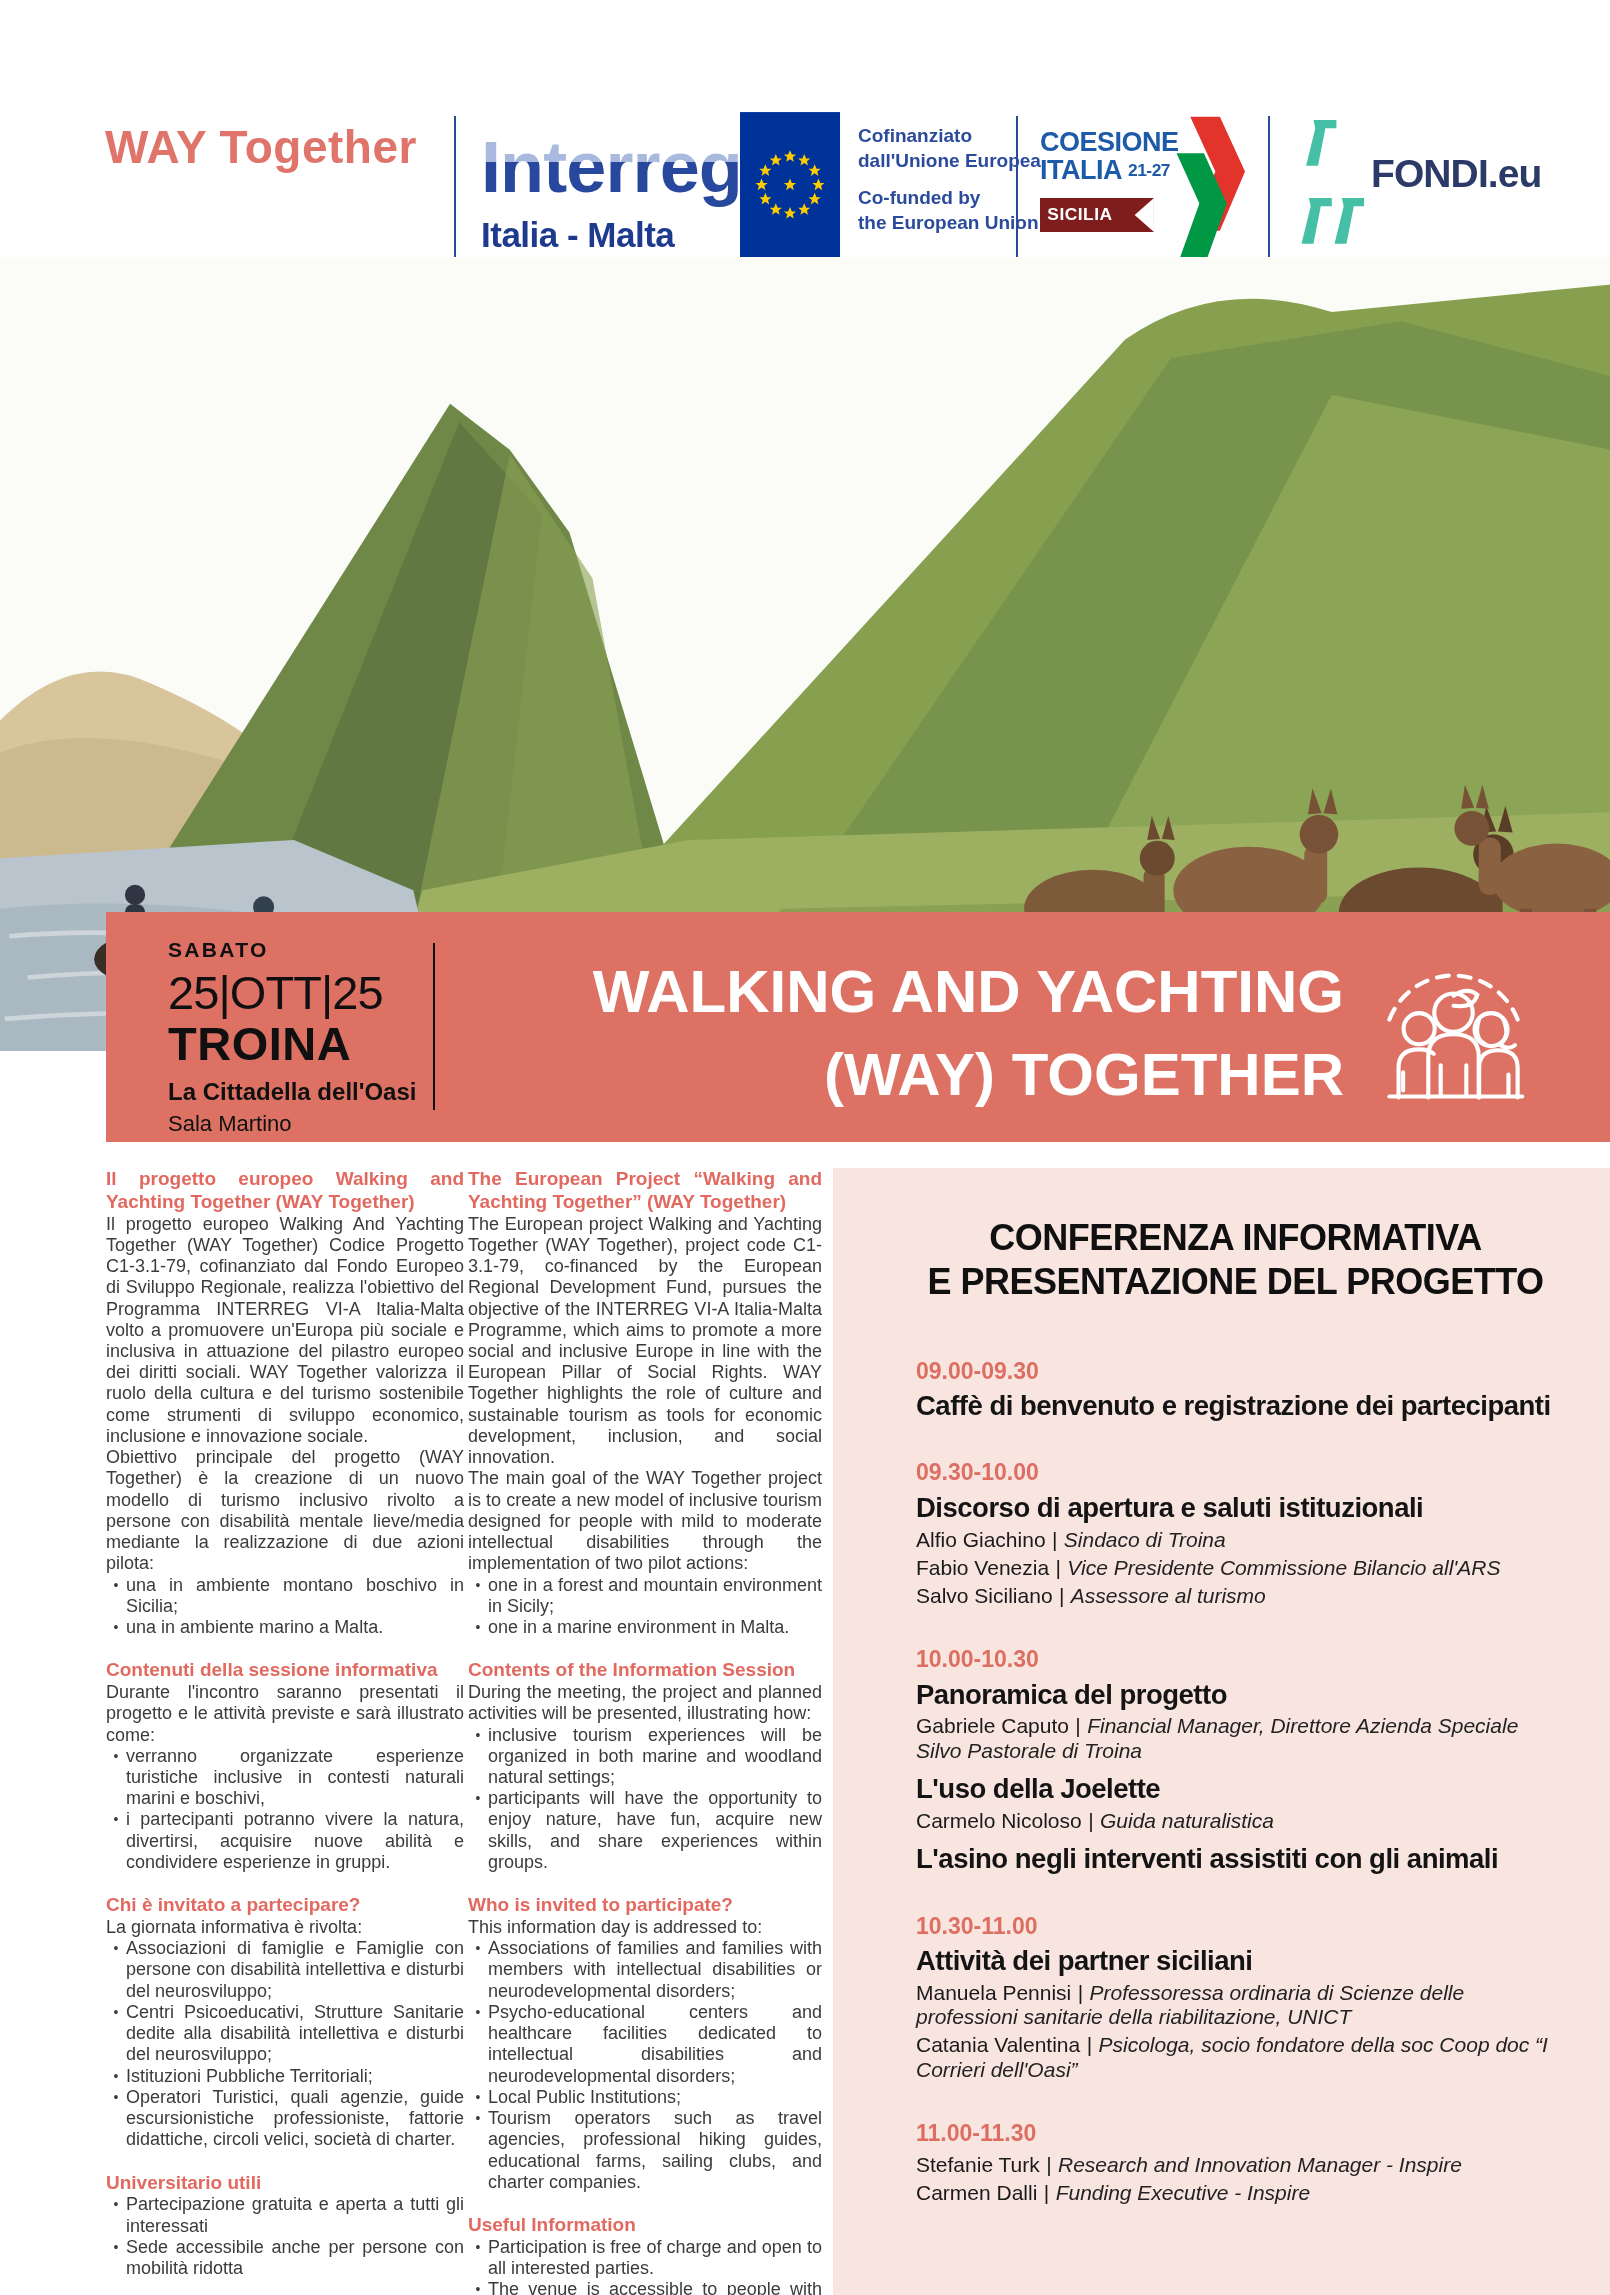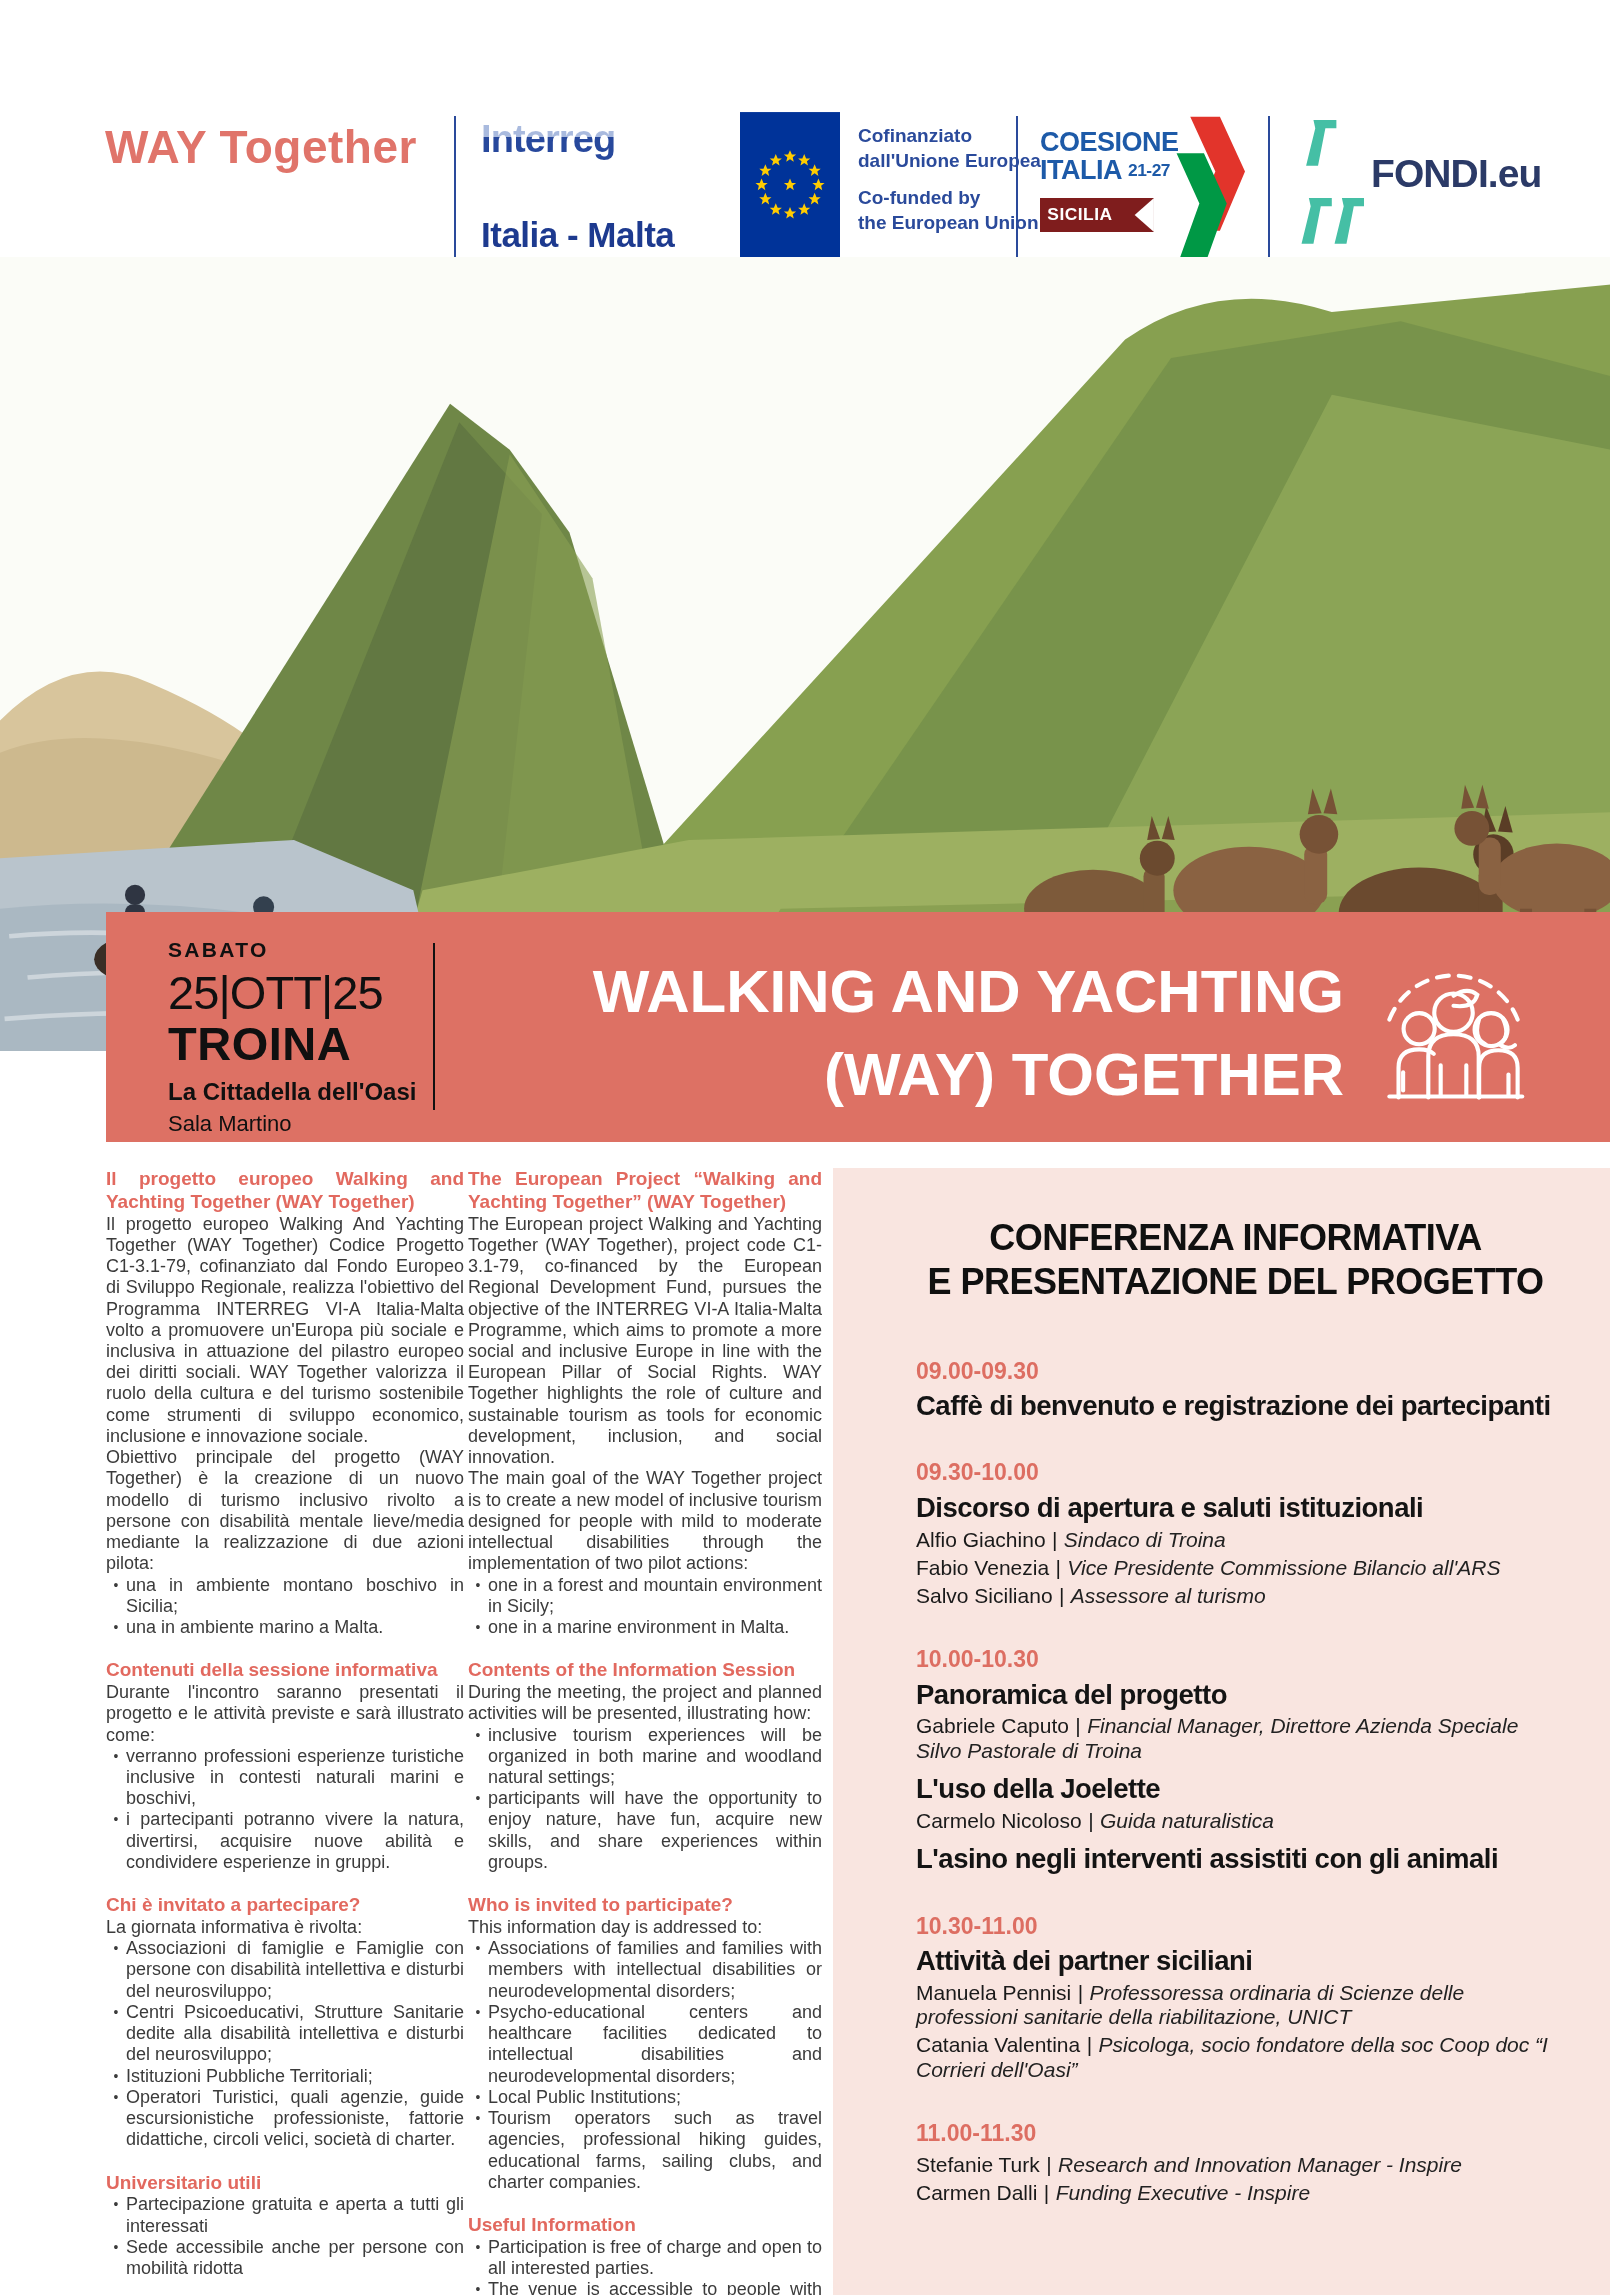--- a/index.html
+++ b/index.html
@@ -5,21 +5,21 @@
   html,body{margin:0;padding:0;}
   body{width:1611px;height:2657px;background:#ffffff;font-family:"Liberation Sans",sans-serif;overflow:hidden;position:relative;}
 
   
   #header{position:absolute;left:0;top:0;width:1509px;height:257px;background:#fff;}
   .way-title{position:absolute;left:105px;top:120px;font-size:46px;font-weight:bold;color:#e0746a;letter-spacing:0.5px;}
   .vsep{position:absolute;top:116px;width:1.8px;height:147px;background:#2a4a9b;}
   #sep1{left:454px;}
   #sep2{left:1016px;}
   #sep3{left:1268px;}
-  .interreg{position:absolute;left:481px;top:118px;font-size:38px;font-weight:bold;letter-spacing:-0.9px;
+  .interreg{position:absolute;left:481px;top:126px;font-size:72px;font-weight:bold;letter-spacing:-0.9px;
     background:linear-gradient(to bottom,#a9bade 0%,#a9bade 44%,#27489c 44%,#27489c 100%);
     -webkit-background-clip:text;background-clip:text;color:transparent;}
   .italia-malta{position:absolute;left:481px;top:215px;font-size:35px;font-weight:bold;color:#1d3a8f;letter-spacing:-0.5px;}
   .eu-flag{position:absolute;left:740px;top:112px;}
   .eu-text{position:absolute;left:858px;top:123px;font-size:19px;line-height:1.32;color:#2a4a9b;font-weight:bold;}
   .eu-text .gap{height:12px;}
   .coesione{position:absolute;left:1040px;top:128px;}
   .coesione .l1{font-size:27px;font-weight:bold;color:#1d5aa8;letter-spacing:-0.5px;line-height:1.05;}
   .coesione .l2{font-size:27px;font-weight:bold;color:#1d5aa8;letter-spacing:-0.5px;line-height:1.05;}
   .coesione .l2 .small{font-size:17.4px;vertical-align:2.8px;}
@@ -262,21 +262,21 @@
       <div class="bullet">
         <span class="dot">•</span>
         <span class="btext">una in ambiente marino a Malta.</span>
       </div>
     </div>
     <div class="col-section">
       <div class="col-heading">Contenuti della sessione informativa</div>
       <p class="para">Durante l'incontro saranno presentati il progetto e le attività previste e sarà illustrato come:</p>
       <div class="bullet">
         <span class="dot">•</span>
-        <span class="btext">verranno professioni esperienze turistiche inclusive in contesti naturali marini e boschivi,</span>
+        <span class="btext">verranno organizzate esperienze turistiche inclusive in contesti naturali marini e boschivi,</span>
       </div>
       <div class="bullet">
         <span class="dot">•</span>
         <span class="btext">i partecipanti potranno vivere la natura, divertirsi, acquisire nuove abilità e condividere esperienze in gruppi.</span>
       </div>
     </div>
     <div class="col-section">
       <div class="col-heading">Chi è invitato a partecipare?</div>
       <p class="para">La giornata informativa è rivolta:</p>
       <div class="bullet">

